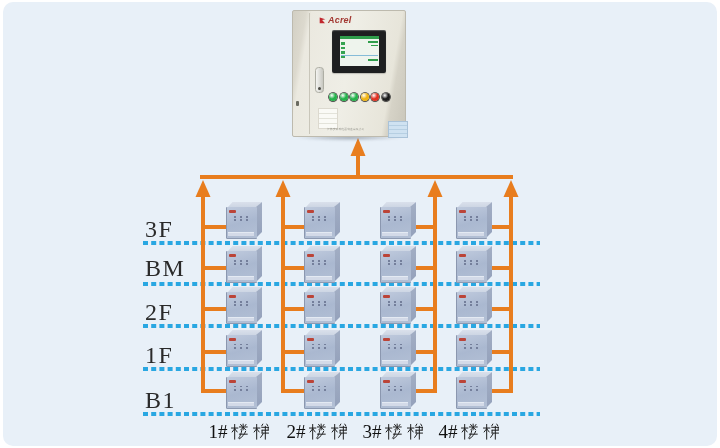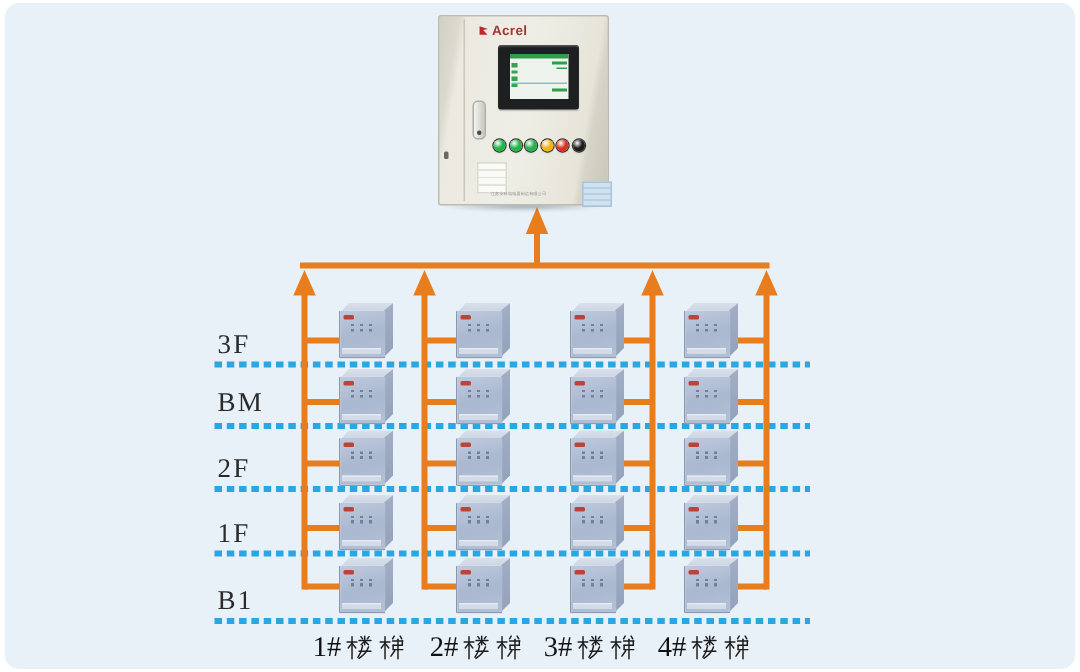--- a/index.html
+++ b/index.html
@@ -6,30 +6,30 @@
 .page{position:relative;width:720px;height:448px;background:#fff;overflow:hidden;font-family:"Liberation Serif","DejaVu Serif",serif}
 .panel{position:absolute;left:3px;top:2px;width:714px;height:444px;border-radius:10px;background:#e8f0f8}
 svg.wires{position:absolute;left:0;top:0}
 .device-box{position:absolute;width:36px;height:36px}
 .dbx-top{position:absolute;left:2px;top:0;width:29px;height:5px;background:linear-gradient(#dae0eb,#cdd6e4);transform:skewX(-42deg);transform-origin:0 100%}
 .dbx-side{position:absolute;left:30px;top:0;width:6px;height:36px;background:linear-gradient(#a2aec4,#94a1bb);clip-path:polygon(0 5px,100% 0,100% 30px,0 36px)}
 .dbx-front{position:absolute;left:0;top:5px;width:30px;height:31px;background:linear-gradient(165deg,#bfcadd 0%,#aab8d0 50%,#b3c0d5 100%);border-left:1px solid #8b97af;border-bottom:1px solid #8d9ab2;border-radius:1px}
 .dbx-red{position:absolute;left:3px;top:8px;width:7px;height:3px;background:#bb4438;border-radius:1px}
 .dbx-mark{position:absolute;width:2px;height:4.5px;top:14px;background:linear-gradient(#747f9b 0 1.5px,rgba(0,0,0,0) 1.5px 3px,#747f9b 3px 4.5px)}
 .dbx-strip{position:absolute;left:2px;top:29.5px;width:26px;height:3px;background:#d3dae8;border-top:1px solid #e4eaf3}
-.floor-label{position:absolute;left:145px;width:48px;height:18px;line-height:18px;font-size:18px;color:#2a2a2a;letter-spacing:1.5px}
+.floor-label{position:absolute;left:145px;width:48px;height:18px;line-height:18px;font-size:24px;color:#2a2a2a;letter-spacing:1.5px}
 .stair-label{position:absolute;top:421px;height:22px;display:flex;align-items:center;justify-content:center;font-size:19px;color:#111}
 .stair-label .ch{font-size:19px}
 .stair-label svg{display:block;margin:0 2px}
 .cabinet{position:absolute;left:292px;top:10px;width:114px;height:127px}
 .cab-shadow{position:absolute;left:2px;top:124px;width:110px;height:7px;background:radial-gradient(ellipse at center,rgba(70,80,95,.45),rgba(70,80,95,0) 70%);filter:blur(1px)}
 .cab-body{position:absolute;left:0;top:0;right:0;bottom:0;background:linear-gradient(100deg,#d2cfc3 0%,#dcd9ce 10%,#ebe9e0 14%,#efeee6 48%,#e7e5da 82%,#d6d3c7 86%,#c9c6ba 100%);border:1px solid #bdbaae;border-radius:2px}
 .cab-seam{position:absolute;left:16px;top:2px;bottom:2px;width:1px;background:#c9c6ba}
 .cab-logo{position:absolute;left:26px;top:3px;height:11px;display:flex;align-items:center;gap:2px}
-.logo-text{font-family:"Liberation Sans","DejaVu Sans",sans-serif;font-weight:bold;font-size:9px;color:#a33832;letter-spacing:0.2px}
+.logo-text{font-family:"Liberation Sans","DejaVu Sans",sans-serif;font-style:italic;font-weight:bold;font-size:9px;color:#a33832;letter-spacing:0.2px}
 .cab-screen{position:absolute;left:39px;top:19px;width:54px;height:43px;background:#1e1f20;border-radius:2px;box-shadow:inset 0 1px 1px rgba(255,255,255,.25),0 1px 1px rgba(0,0,0,.2)}
 .scr-inner{position:absolute;left:8px;top:6px;width:39px;height:30px;background:#eef4ed;overflow:hidden}
 .scr-bar{position:absolute;left:0;top:0;width:100%;height:3px;background:#2f9e4b}
 .scr-m{position:absolute;left:1px;width:3.5px;height:2.5px;background:#35a350}
 .scr-t{position:absolute;background:#2f9e4b}
 .scr-line{position:absolute;left:1px;top:19px;width:37px;height:1px;background:#85bcd8}
 .cab-handle{position:absolute;left:22px;top:56px;width:7px;height:24px;border-radius:3.5px;background:linear-gradient(90deg,#f4f4f1,#c8c8c1);border:1px solid #aeaea4}
 .cab-handle:after{content:"";position:absolute;left:1.5px;bottom:2px;width:3px;height:3px;border-radius:50%;background:#4a4a44}
 .cab-buttons{position:absolute;left:36px;top:82px;display:flex;gap:2.5px}
 .cab-btn{width:8px;height:8px;border-radius:50%;box-shadow:0 0 0 0.8px #333,0 1px 1px rgba(0,0,0,.3)}

